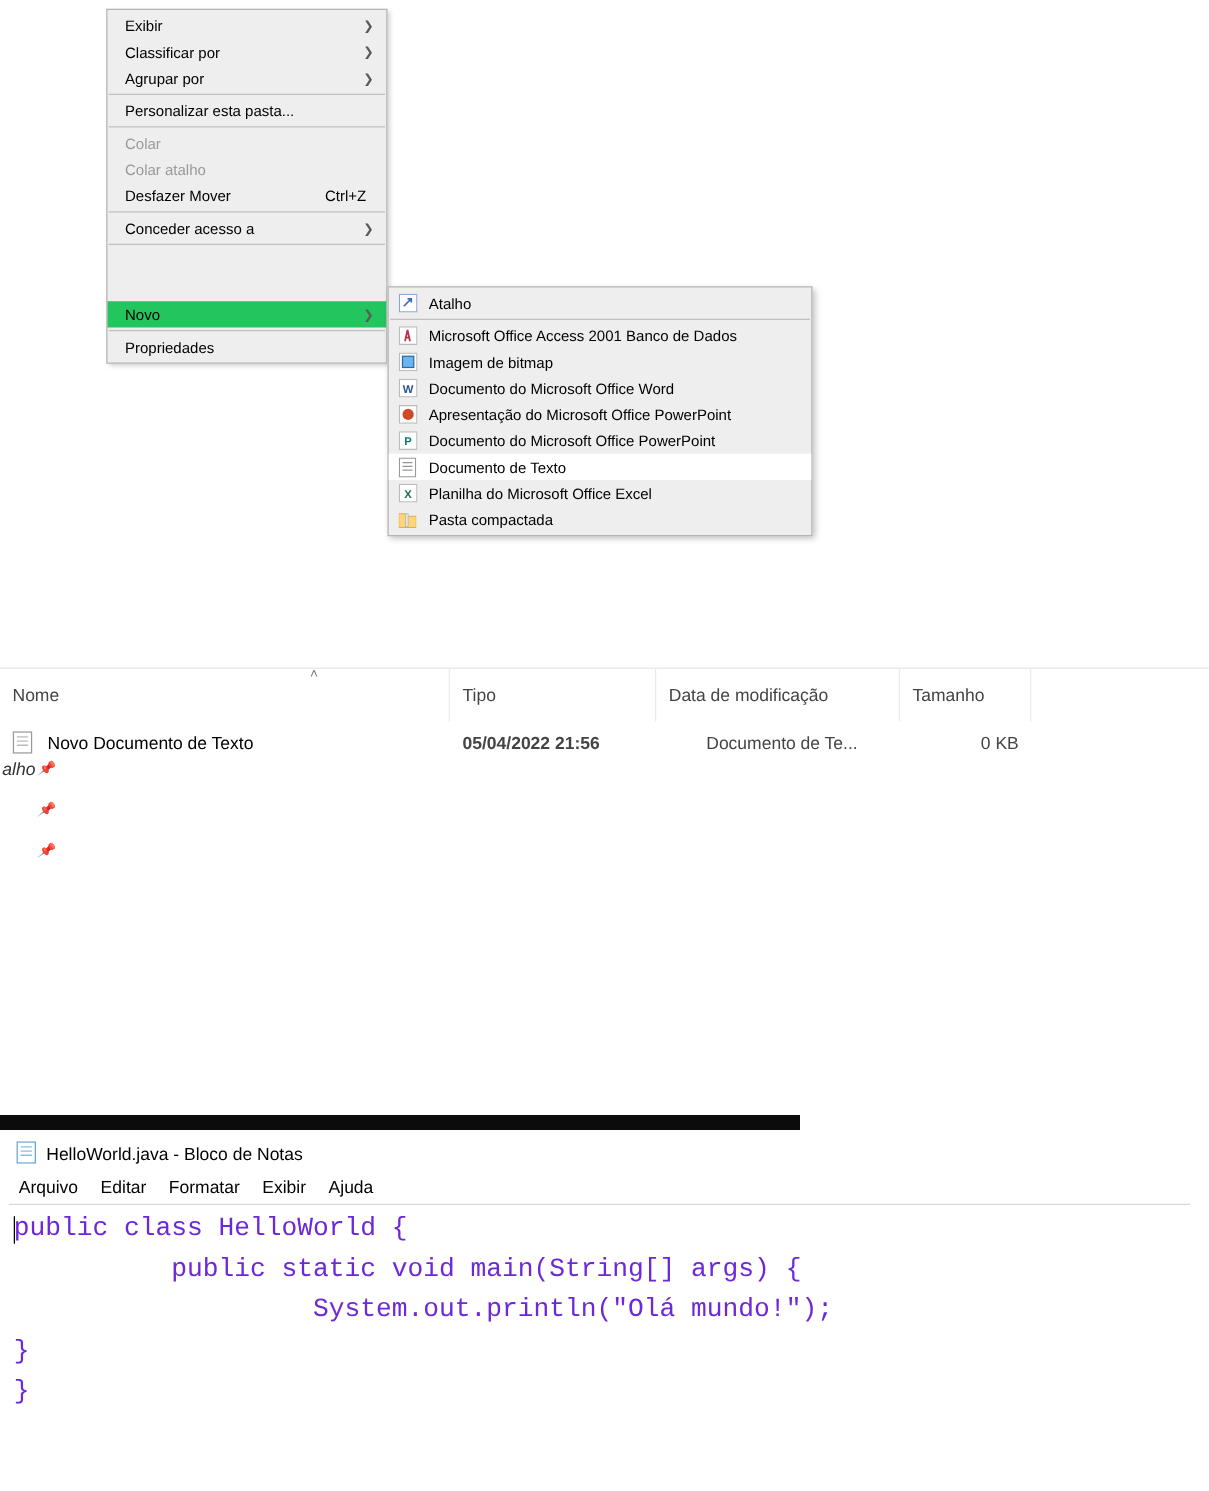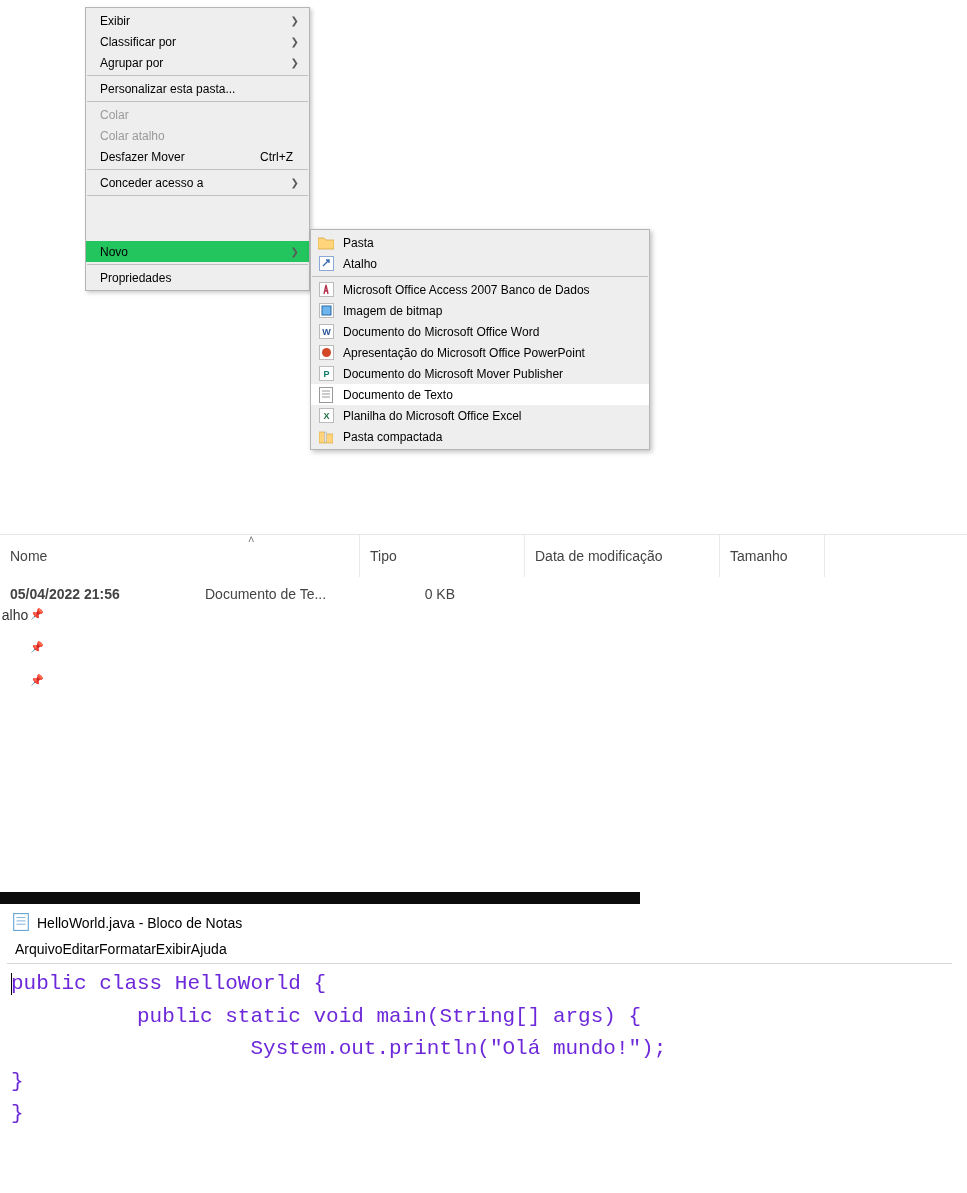--- a/index.html
+++ b/index.html
@@ -159,20 +159,21 @@
       width: 50px;
     }
     .pin-row {
       display: flex;
       justify-content: flex-end;
       align-items: center;
       height: 33px;
       padding-right: 6px;
       color: #7e7e7e;
       font-size: 13px;
+      font-style: italic;
     }
     .pin-row .pin-text { font-size: 14px; color: #333; margin-right: 2px; }
     .pin-row .pin-icon { font-size: 11px; color: #9a9a9a; }
 
     
     .dark-bar {
       position: absolute;
       top: 892px;
       left: 0;
       width: 640px;
@@ -189,20 +190,21 @@
     .notepad-title {
       display: flex;
       align-items: flex-end;
       padding: 4px 6px 6px 6px;
       font-size: 14px;
       color: #000;
     }
     .notepad-title .np-icon { width: 18px; height: 18px; margin-right: 6px; display: inline-flex; }
     .notepad-menu {
       display: flex;
+      gap: 18px;
       padding: 4px 8px 6px 8px;
       border-bottom: 1px solid #d8d8d8;
       font-size: 14px;
       color: #000;
     }
     .notepad-menu span { cursor: default; }
     .notepad-body {
       padding: 4px 4px;
       font-family: Consolas, "Courier New", monospace;
       font-size: 21px;
@@ -262,44 +264,36 @@
   </div>
   <div class="sep"></div>
   <div class="ctx-item">
     <span class="label">Propriedades</span>
   </div>
 </div>
 
 <div class="submenu">
   <div class="sub-item">
     <span class="icon">
-      <svg width="16" height="14" viewBox="0 0 16 14">
-          <path d="M0 2h6l2 2h8v9H0z" fill="#ffd47a" stroke="#d6a940" stroke-width="0.8"></path>
-        </svg>
-    </span>
-    <span class="label">Pasta</span>
-  </div>
-  <div class="sub-item">
-    <span class="icon">
       <svg width="15" height="15" viewBox="0 0 15 15">
           <rect x="0.5" y="0.5" width="14" height="14" fill="#fff" stroke="#8aa9d6"></rect>
           <path d="M4 10 L10 4 M7 4h3v3" fill="none" stroke="#3b6db5" stroke-width="1.4"></path>
         </svg>
     </span>
     <span class="label">Atalho</span>
   </div>
   <div class="sep"></div>
   <div class="sub-item">
     <span class="icon">
       <svg width="15" height="15" viewBox="0 0 15 15">
           <rect x="0.5" y="0.5" width="14" height="14" fill="#fff" stroke="#bbb"></rect>
           <path d="M5 12 L7 3 L9 12 M5.8 9h3.4" fill="none" stroke="#b4324a" stroke-width="1.4"></path>
         </svg>
     </span>
-    <span class="label">Microsoft Office Access 2007 Banco de Dados</span>
+    <span class="label">Microsoft Office Access 2001 Banco de Dados</span>
   </div>
   <div class="sub-item">
     <span class="icon">
       <svg width="15" height="15" viewBox="0 0 15 15">
           <rect x="0.5" y="0.5" width="14" height="14" fill="#fff" stroke="#bbb"></rect>
           <rect x="3" y="3" width="9" height="9" fill="#6cb5ee" stroke="#2a6aa5"></rect>
         </svg>
     </span>
     <span class="label">Imagem de bitmap</span>
   </div>
@@ -321,21 +315,21 @@
     </span>
     <span class="label">Apresentação do Microsoft Office PowerPoint</span>
   </div>
   <div class="sub-item">
     <span class="icon">
       <svg width="15" height="15" viewBox="0 0 15 15">
           <rect x="0.5" y="0.5" width="14" height="14" fill="#fff" stroke="#bbb"></rect>
           <text x="7.5" y="11" font-size="9" font-family="Arial" font-weight="bold" text-anchor="middle" fill="#0a7a6a">P</text>
         </svg>
     </span>
-    <span class="label">Documento do Microsoft Mover Publisher</span>
+    <span class="label">Documento do Microsoft Office PowerPoint</span>
   </div>
   <div class="sub-item highlight">
     <span class="icon">
       <svg width="14" height="16" viewBox="0 0 14 16">
           <rect x="0.5" y="0.5" width="13" height="15" fill="#fff" stroke="#999"></rect>
           <line x1="3" y1="4" x2="11" y2="4" stroke="#999"></line>
           <line x1="3" y1="7" x2="11" y2="7" stroke="#999"></line>
           <line x1="3" y1="10" x2="11" y2="10" stroke="#999"></line>
         </svg>
     </span>
@@ -371,20 +365,31 @@
       <span>Tipo</span>
     </div>
     <div class="col col-date">
       <span>Data de modificação</span>
     </div>
     <div class="col col-size">
       <span>Tamanho</span>
     </div>
   </div>
   <div class="explorer-row">
+    <div class="cell cell-name">
+      <span class="file-icon">
+        <svg width="16" height="18" viewBox="0 0 14 16">
+            <rect x="0.5" y="0.5" width="13" height="15" fill="#fff" stroke="#999"></rect>
+            <line x1="3" y1="4" x2="11" y2="4" stroke="#bbb"></line>
+            <line x1="3" y1="7" x2="11" y2="7" stroke="#bbb"></line>
+            <line x1="3" y1="10" x2="11" y2="10" stroke="#bbb"></line>
+          </svg>
+      </span>
+      <span style="color:#000;">Novo Documento de Texto</span>
+    </div>
     <div class="cell cell-date">
       <span>05/04/2022 21:56</span>
     </div>
     <div class="cell cell-type">
       <span>Documento de Te...</span>
     </div>
     <div class="cell cell-size">
       <span>0 KB</span>
     </div>
   </div>

